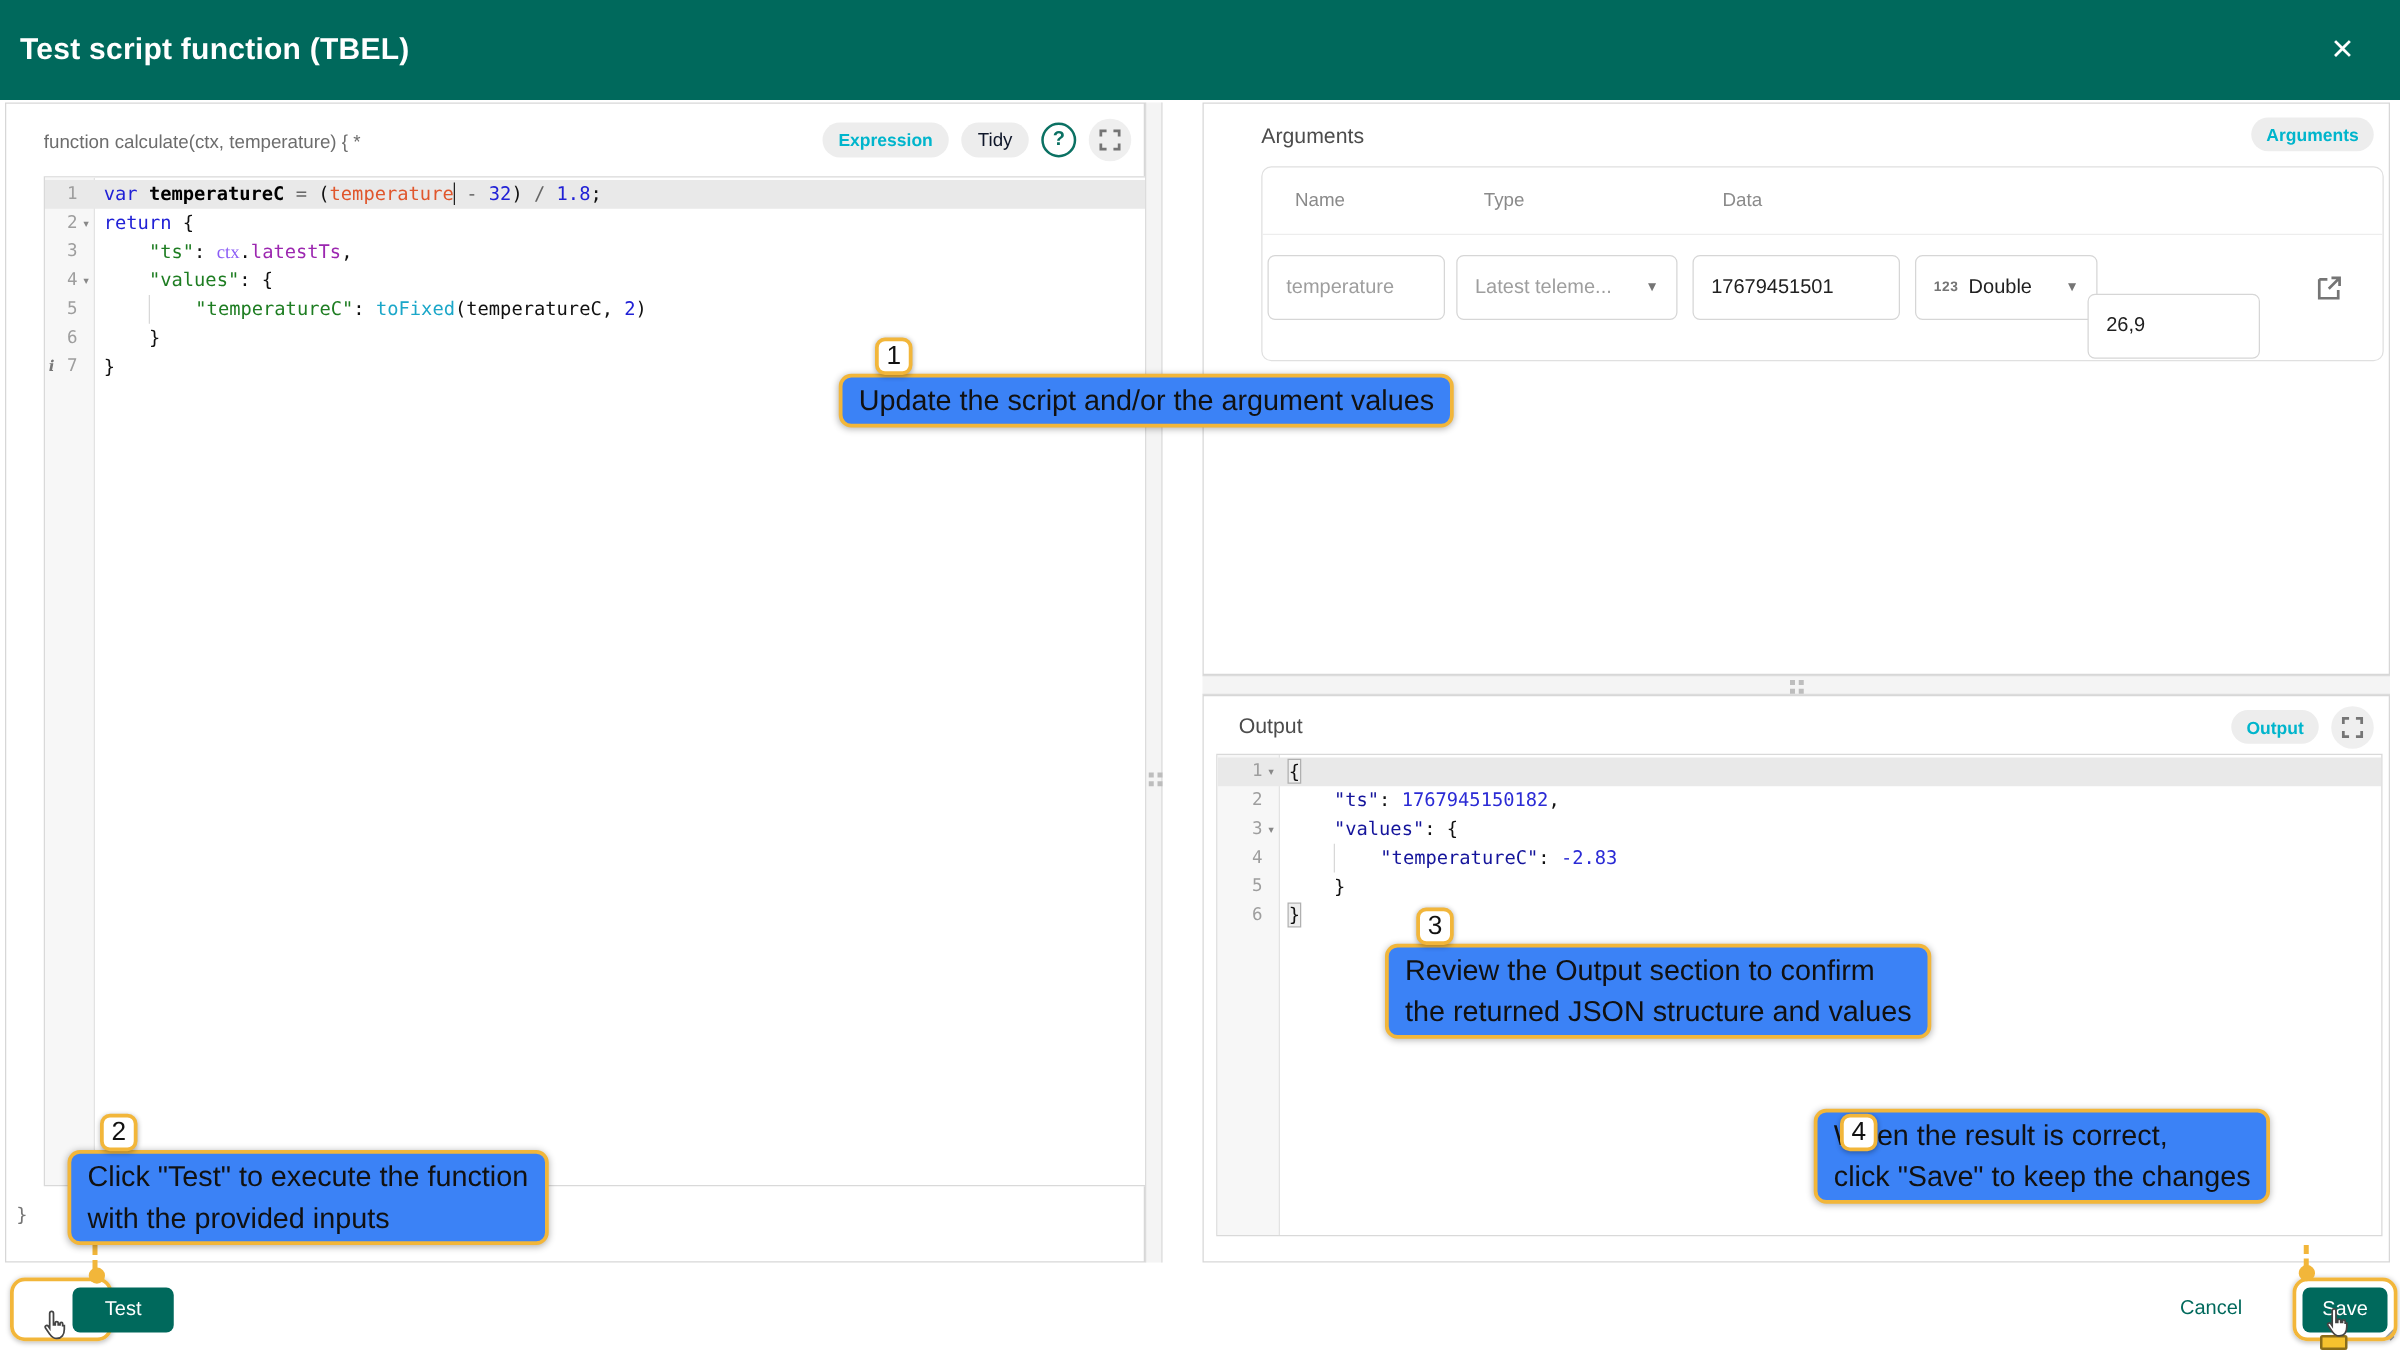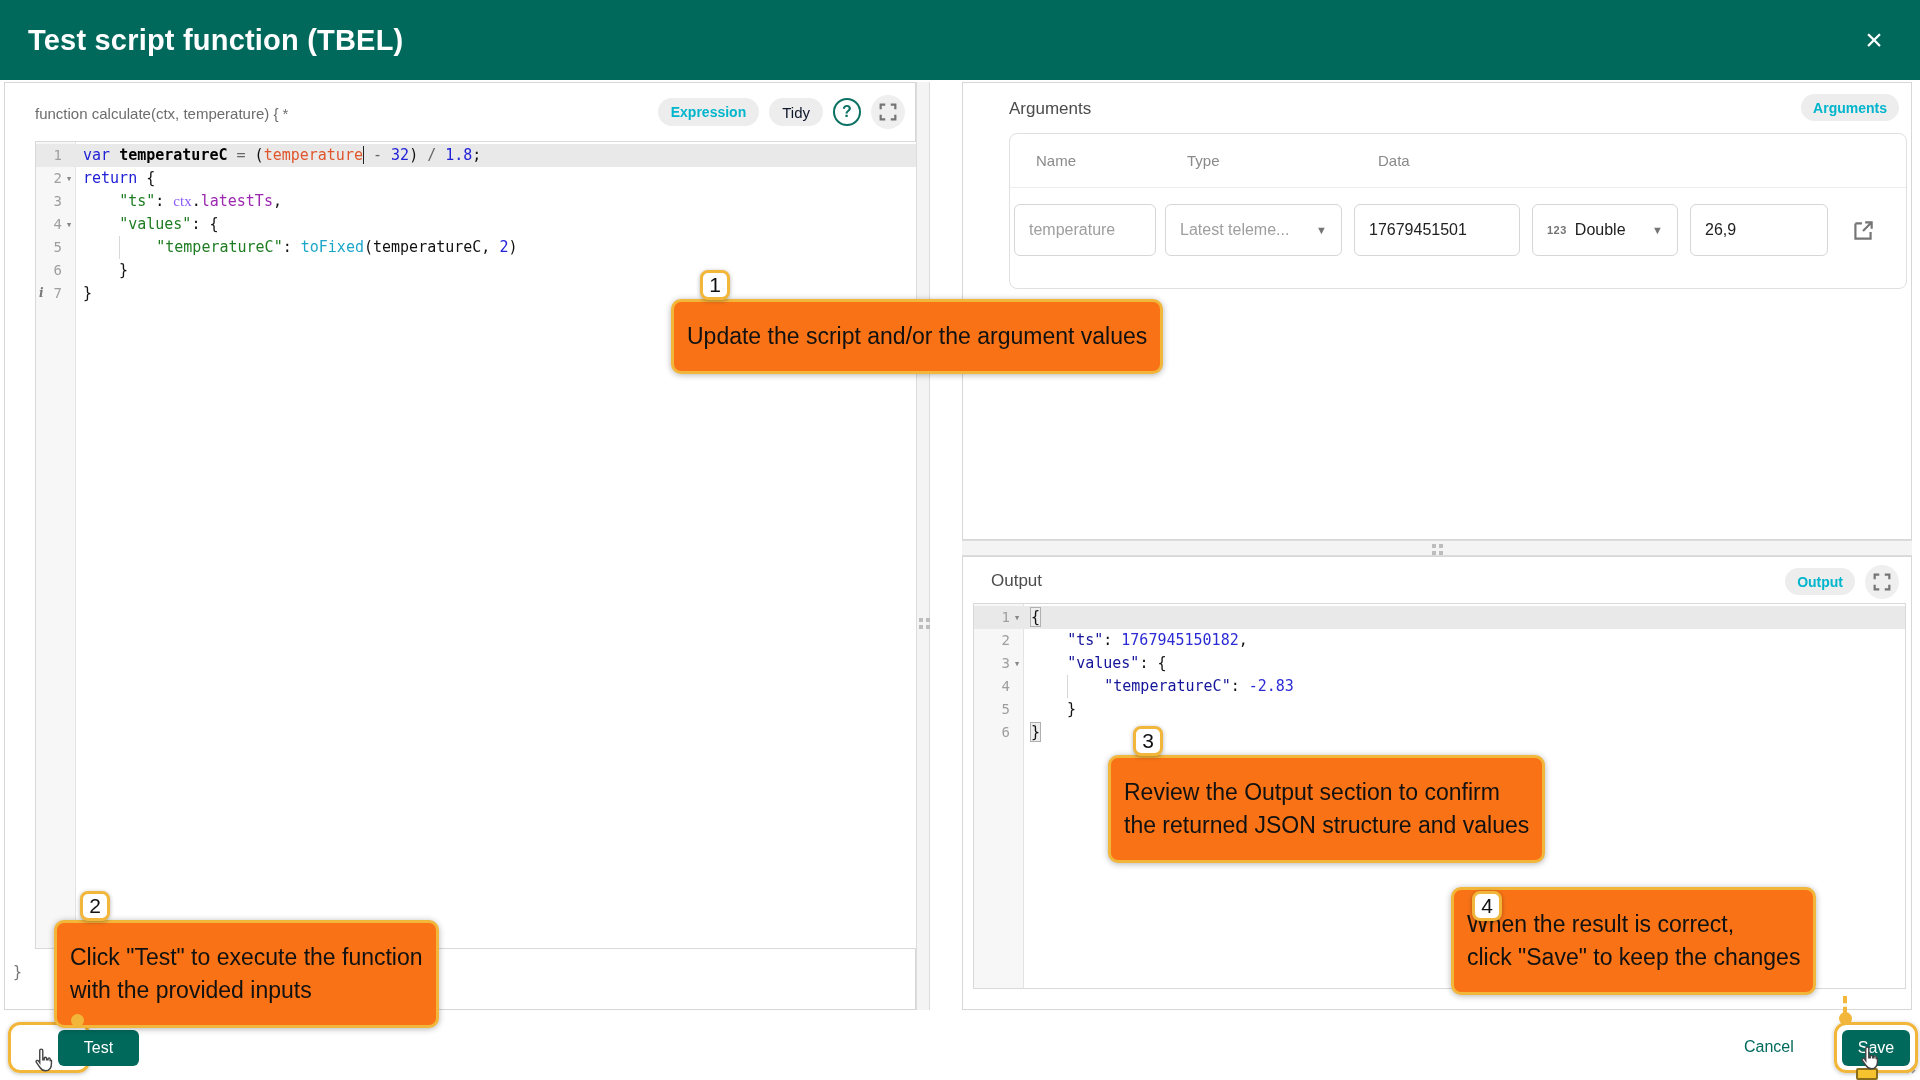--- a/index.html
+++ b/index.html
@@ -2,21 +2,21 @@
 <html><head>
 <meta charset="utf-8">
 <style>
   * { margin:0; padding:0; box-sizing:border-box; }
   html,body { width:1920px; height:1080px; overflow:hidden; background:#fff;
     font-family:"Liberation Sans", sans-serif; }
 
   
   .dlg-header { position:absolute; left:0; top:0; width:1920px; height:80px;
     background:#00695c; display:flex; align-items:center; }
-  .dlg-title { color:#fff; font-size:29px; font-weight:700; margin-left:28px; letter-spacing:.2px; }
+  .dlg-title { color:#fff; font-size:24px; font-weight:700; margin-left:16px; letter-spacing:.2px; }
   .dlg-close { position:absolute; right:28px; top:22px; width:36px; height:36px;
     color:#fff; font-size:30px; font-weight:300; display:flex; align-items:center;
     justify-content:center; cursor:pointer; }
 
   
   .card { position:absolute; background:#fff; border:1px solid #d7d7d7; }
   .left-card  { left:4px;  top:82px;  width:912px; height:928px; }
   .right-top  { left:962px; top:82px; width:950px; height:458px; }
   .right-bot  { left:962px; top:556px; width:950px; height:454px; }
 
@@ -95,33 +95,33 @@
   .args-head span { position:absolute; top:18px; font-size:15px; color:#8a8a8a; }
   .col-name { left:26px; } .col-type { left:177px; } .col-data { left:368px; }
   .field { position:absolute; top:70px; height:52px; border:1px solid #d6d6d6;
     border-radius:6px; display:flex; align-items:center; padding:0 14px; font-size:16px;
     color:#212121; background:#fff; }
   .field.disabled { color:#9e9e9e; }
   .f-name { left:4px; width:142px; }
   .f-type { left:155px; width:177px; justify-content:space-between; }
   .f-ts   { left:344px; width:166px; }
   .f-double { left:522px; width:146px; justify-content:space-between; }
-  .f-value { left:680px; width:138px; }
+  .f-value { left:660px; width:138px;margin-top:31px; }
   .sel-arrow { font-size:11px; color:#757575; }
   .t123 { font-size:11px; font-weight:700; color:#757575; letter-spacing:.5px; margin-right:8px; }
   .dbl-inner { display:flex; align-items:center; }
   .open-icon { position:absolute; left:840px; top:84px; }
 
   
   .co-badge { position:absolute; width:30px; height:30px; background:#fff;
     border:3px solid #f2b63a; border-radius:8px; display:flex; align-items:center;
     justify-content:center; font-size:21px; color:#111;
     box-shadow:0 1px 4px rgba(0,0,0,.3); z-index:30; }
-  .co-tip { position:absolute; background:#f97316; border:3px solid #f2b63a;
-    border-radius:10px; padding:18px 13px; font-size:23px; line-height:33px; color:#111;
+  .co-tip { position:absolute; background:#3b82f6; border:3px solid #f2b63a;
+    border-radius:10px; padding:2px 13px; font-size:23px; line-height:33px; color:#111;
     white-space:nowrap; box-shadow:0 1px 6px rgba(0,0,0,.3); z-index:29; }
   .co-line { position:absolute; width:0; border-left:4px dashed #f2b63a; z-index:28; }
   .co-dot { position:absolute; width:13px; height:13px; border-radius:50%;
     background:#f2b63a; z-index:31; }
   .co-ring { position:absolute; border:3.5px solid #f2b63a; border-radius:12px;
     box-shadow:0 1px 4px rgba(0,0,0,.25); z-index:27; }
 
   
   .btn { position:absolute; background:#00695c; color:#fff; border-radius:6px;
     display:flex; align-items:center; justify-content:center; font-size:16px;

